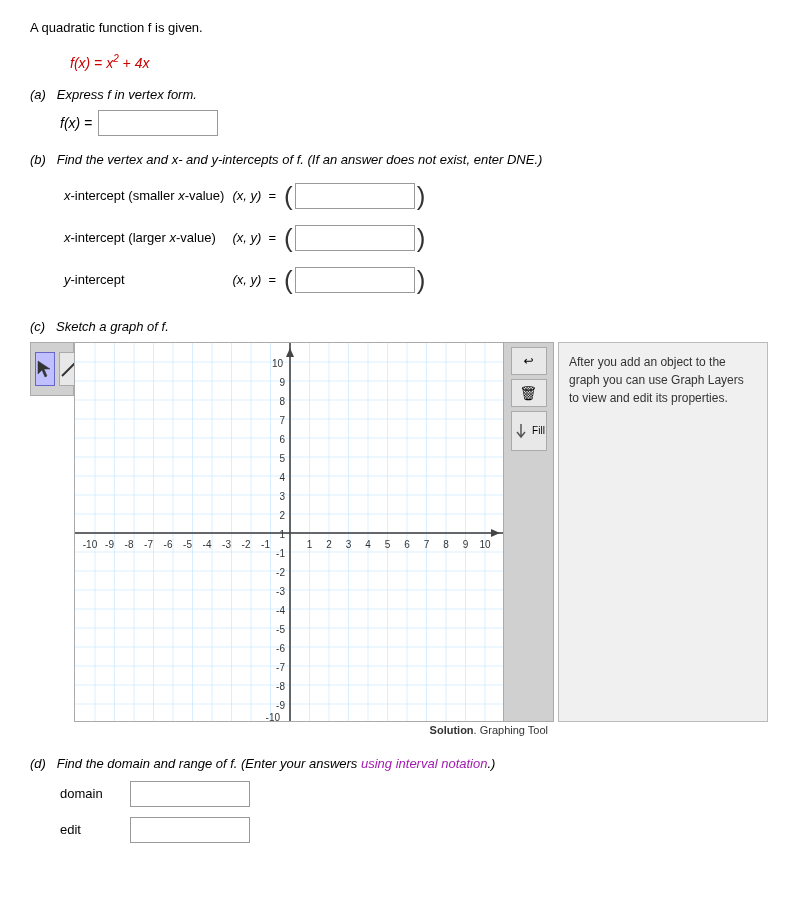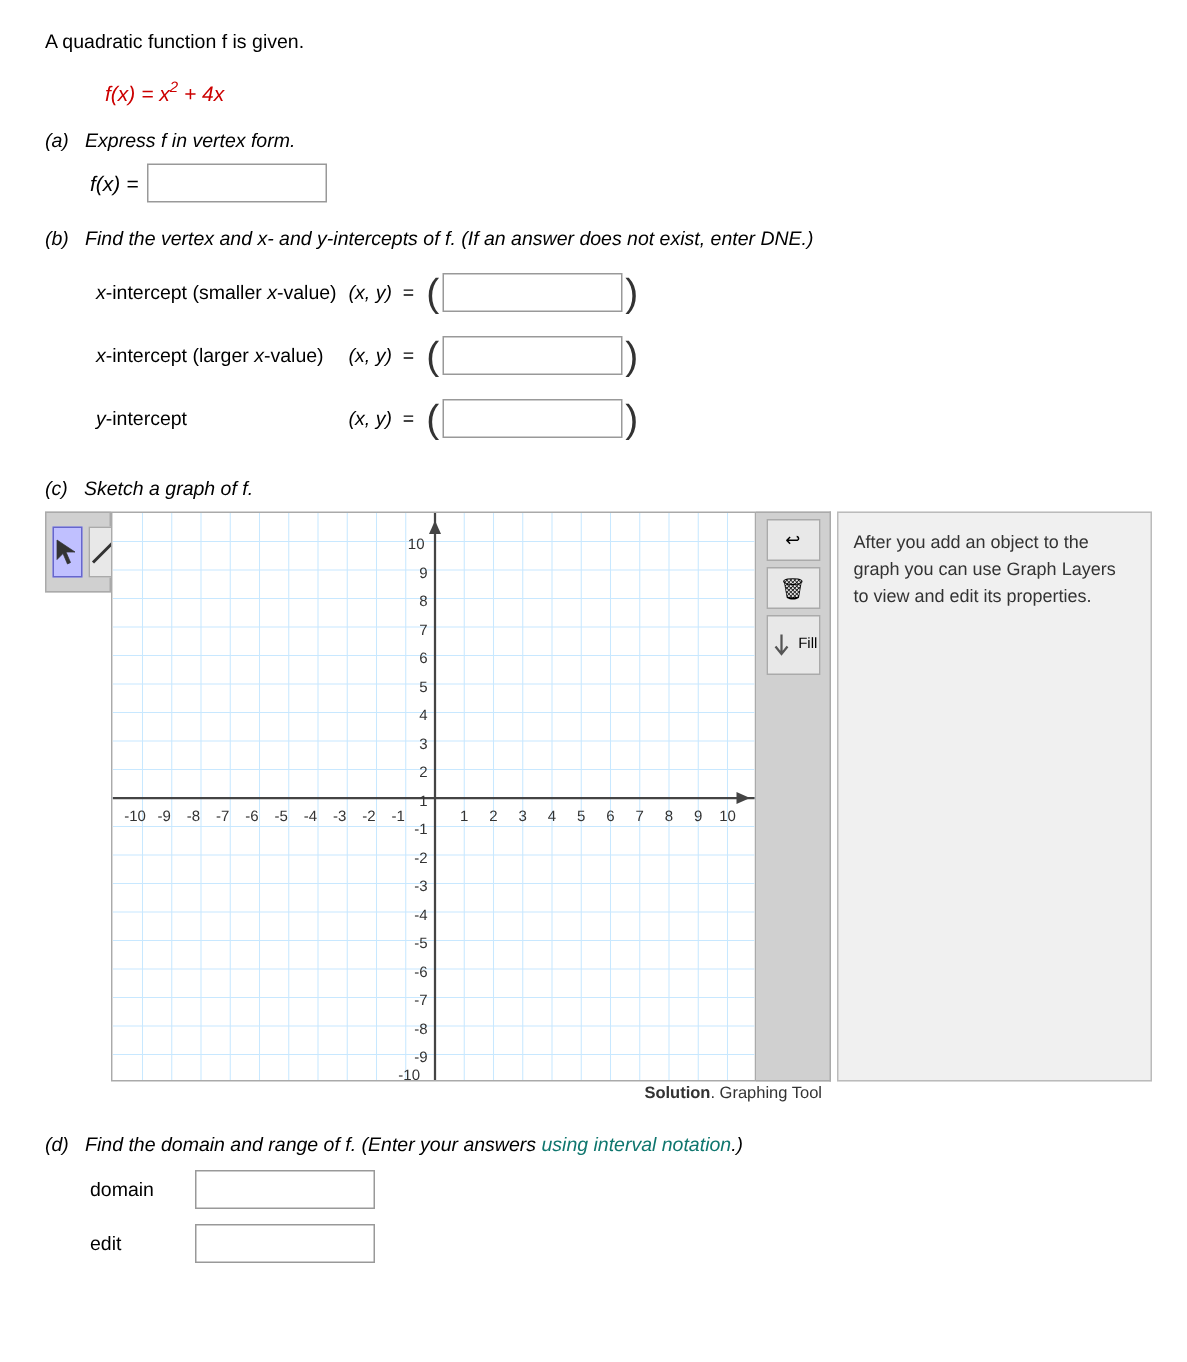--- a/index.html
+++ b/index.html
@@ -186,21 +186,21 @@
     .part-d-row {
       display: flex;
       align-items: center;
       margin-left: 30px;
       margin-top: 10px;
       gap: 10px;
     }
     .part-d-label { font-size: 13px; width: 60px; }
     .italic { font-style: italic; }
     .red { color: #cc0000; }
-    .blue { color: #0f766e; }
+    .blue { color: #a21caf; }
   </style>
 </head>
 <body>
 
 <div class="section intro-text">
   <span>A quadratic function f is given.</span>
 </div>
 <div class="func-display">
   <em><span class="red">f</span>(x) = x<sup>2</sup> + 4x</em>
 </div>

